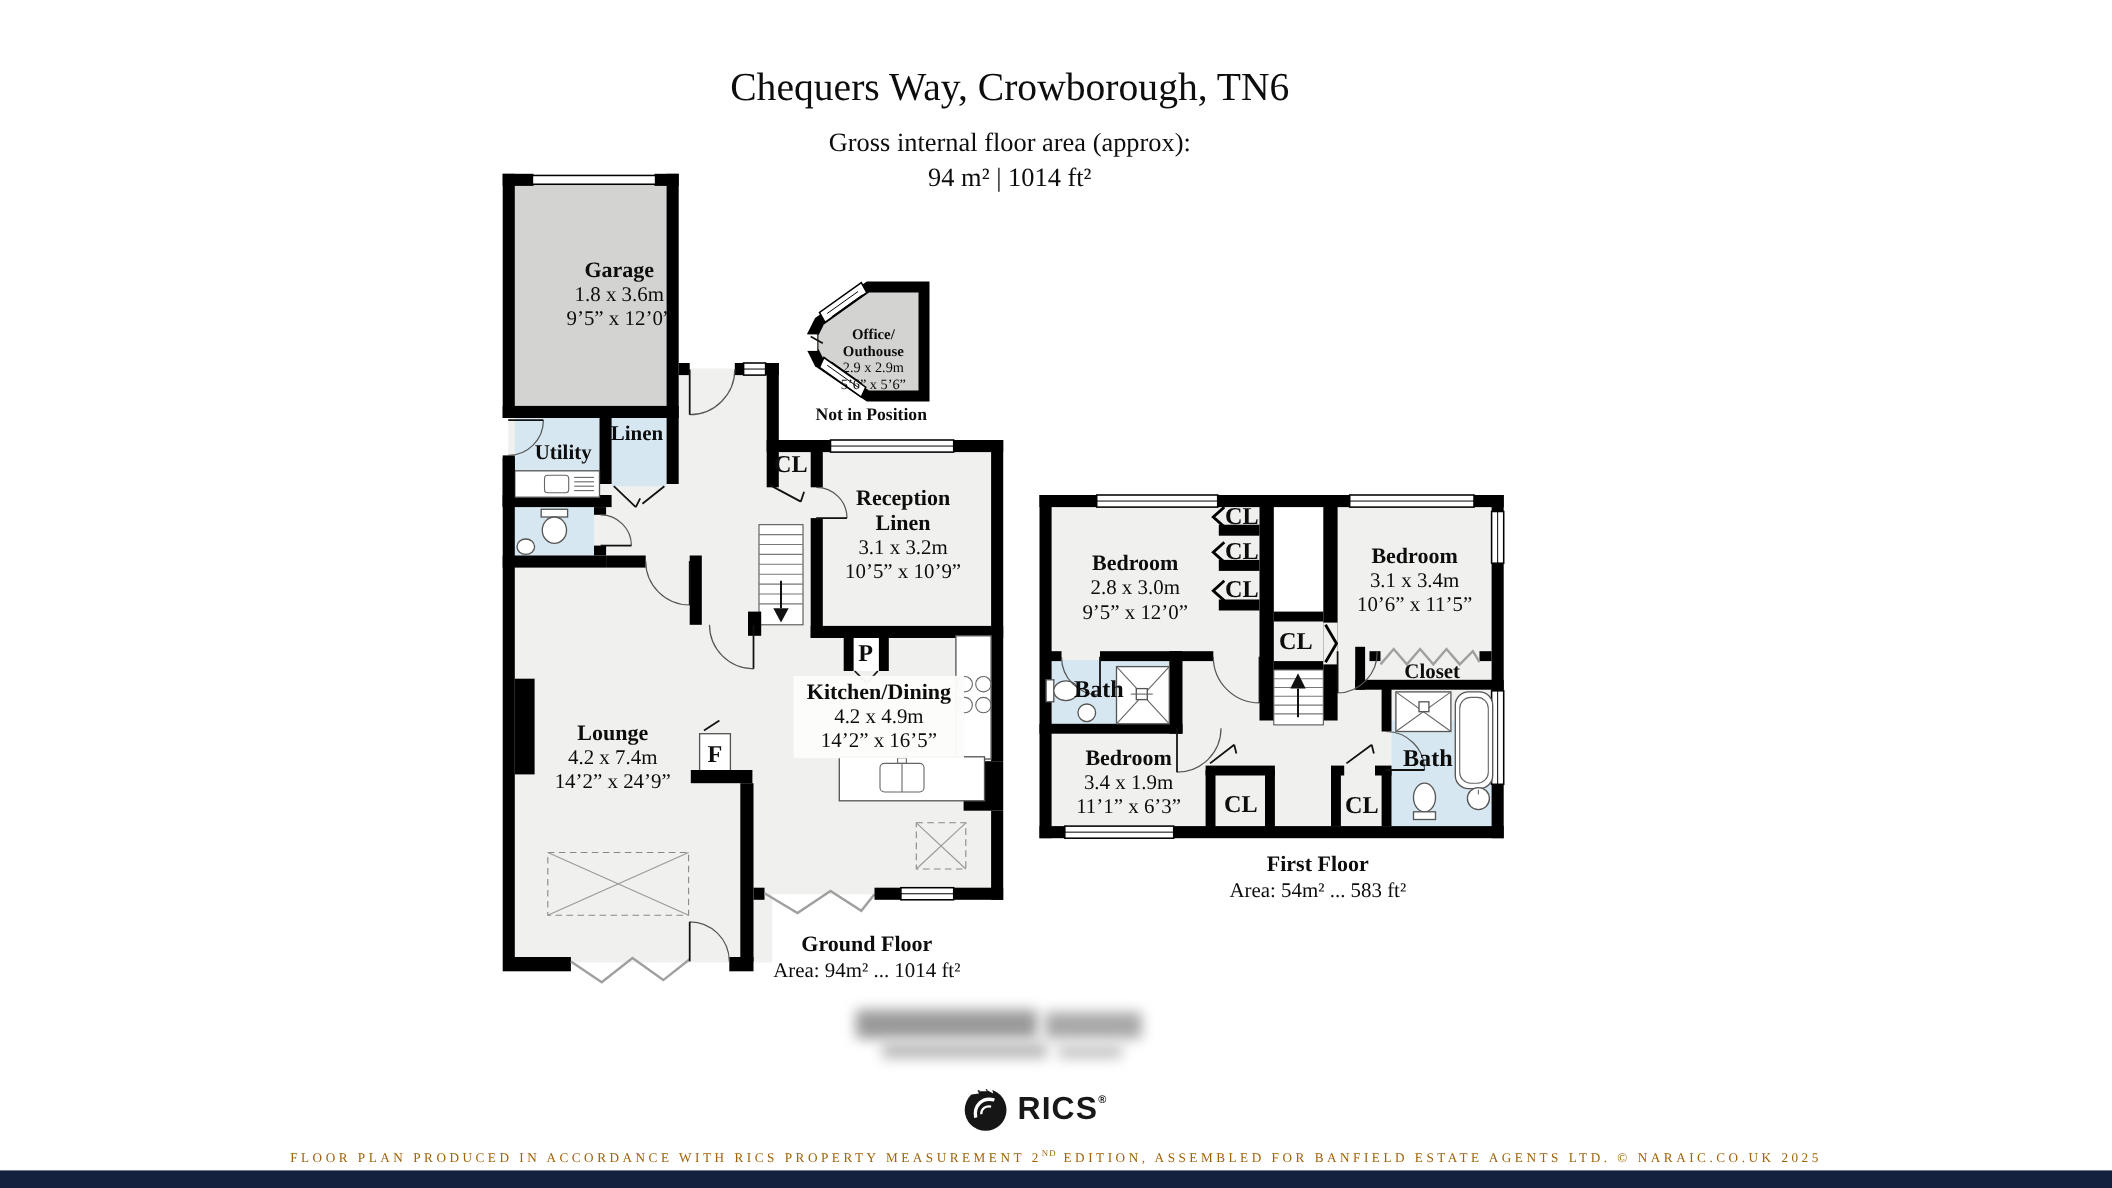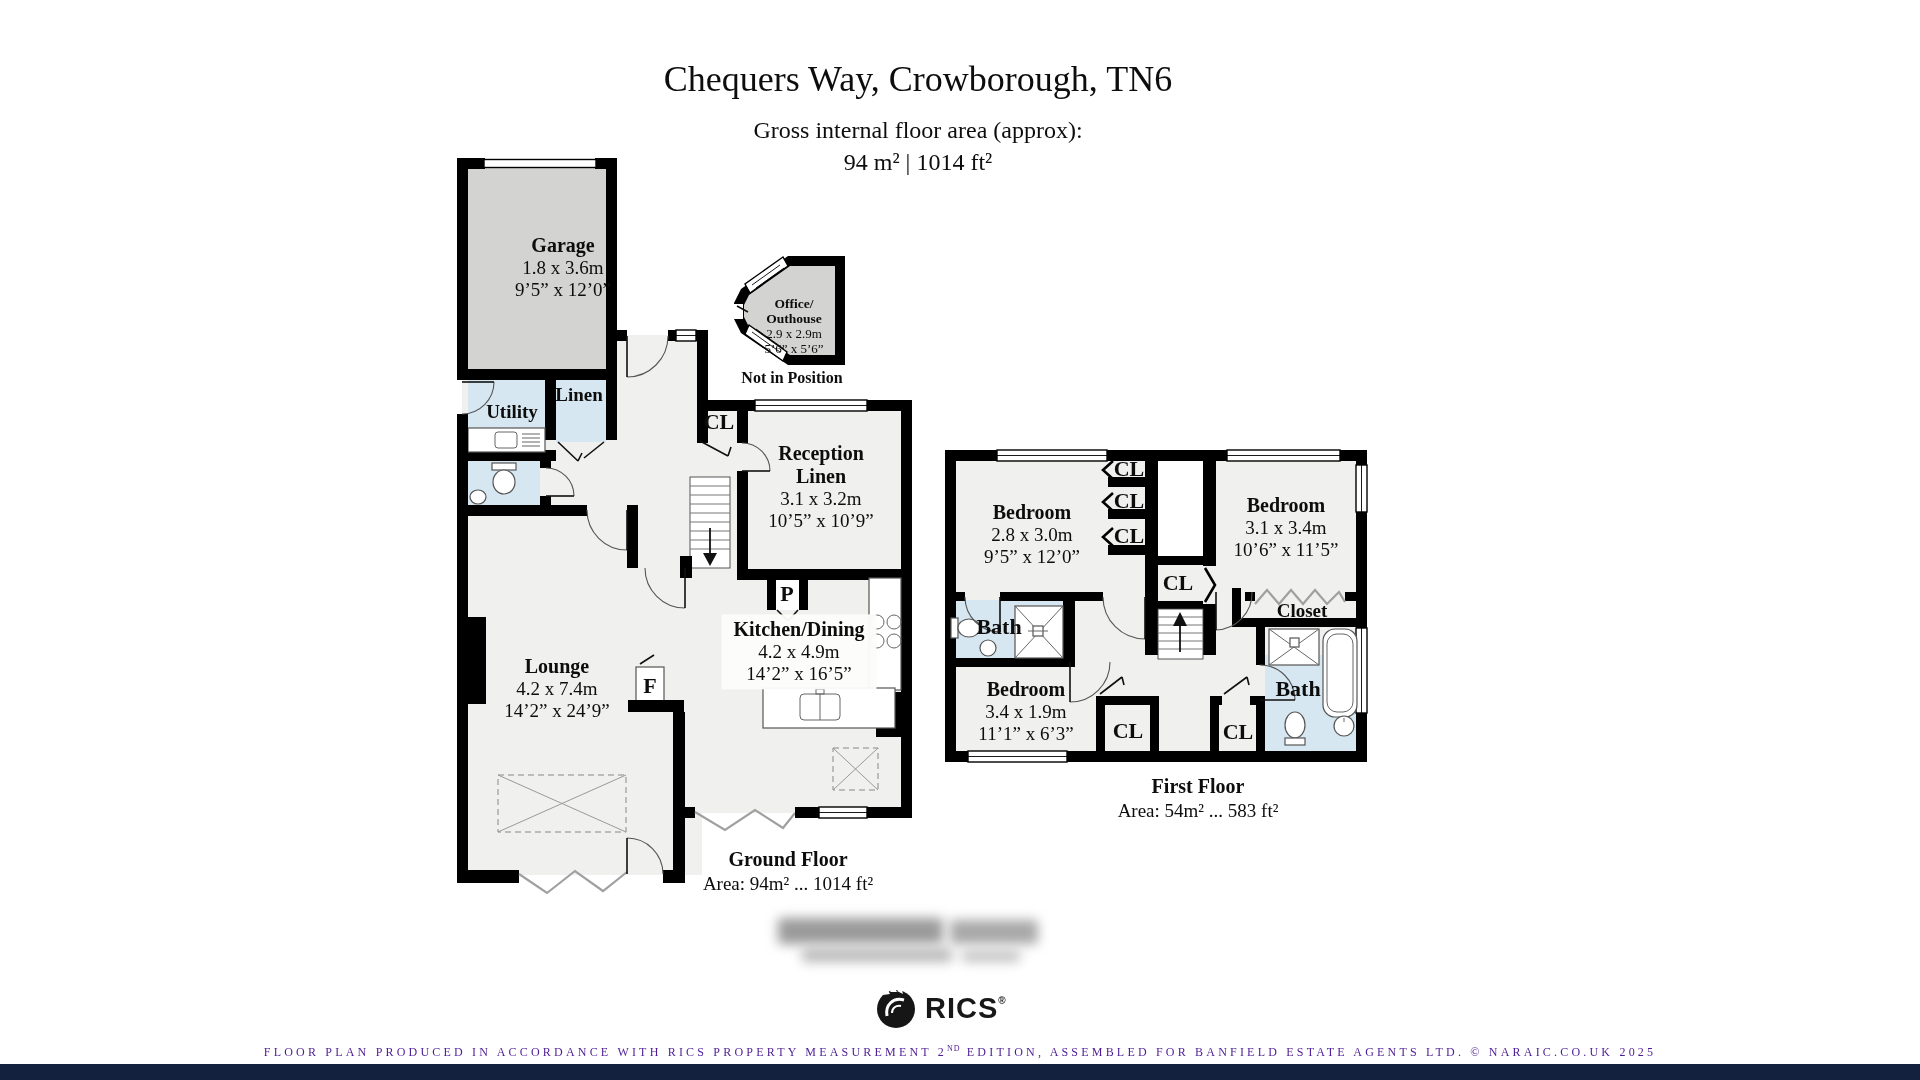--- a/index.html
+++ b/index.html
@@ -45,21 +45,21 @@
   .title{position:absolute;left:918px;top:58px;transform:translateX(-50%);font-size:36px;white-space:nowrap;}
   .sub{position:absolute;left:918px;top:117px;transform:translateX(-50%);font-size:24px;white-space:nowrap;}
   .arealine{position:absolute;left:918px;top:149px;transform:translateX(-50%);font-size:24px;white-space:nowrap;}
 
   
   .blur-block{position:absolute;filter:blur(6px);border-radius:3px;}
   .rics-wrap{position:absolute;left:874px;top:986px;display:flex;align-items:center;gap:7px;}
   .rics-text{font-family:"Liberation Sans",sans-serif;font-weight:700;font-size:29px;color:#181818;letter-spacing:1px;}
   .rics-mark{font-family:"Liberation Sans",sans-serif;font-size:10px;color:#181818;vertical-align:14px;}
   .disclaimer{position:absolute;left:960px;top:1044px;transform:translateX(-50%);font-size:12px;
-              letter-spacing:3.2px;white-space:nowrap;color:#4c1d95;}
+              letter-spacing:3.2px;white-space:nowrap;color:#a16207;}
   .disclaimer sup{font-size:8px;letter-spacing:1px;}
   .bottom-bar{position:absolute;left:0;top:1064px;width:1920px;height:16px;background:#14213e;}
 </style>
 </head>
 <body>
 
 <div class="page">
 
   <svg class="plan-svg" width="1920" height="1080" viewBox="0 0 1920 1080">
 

